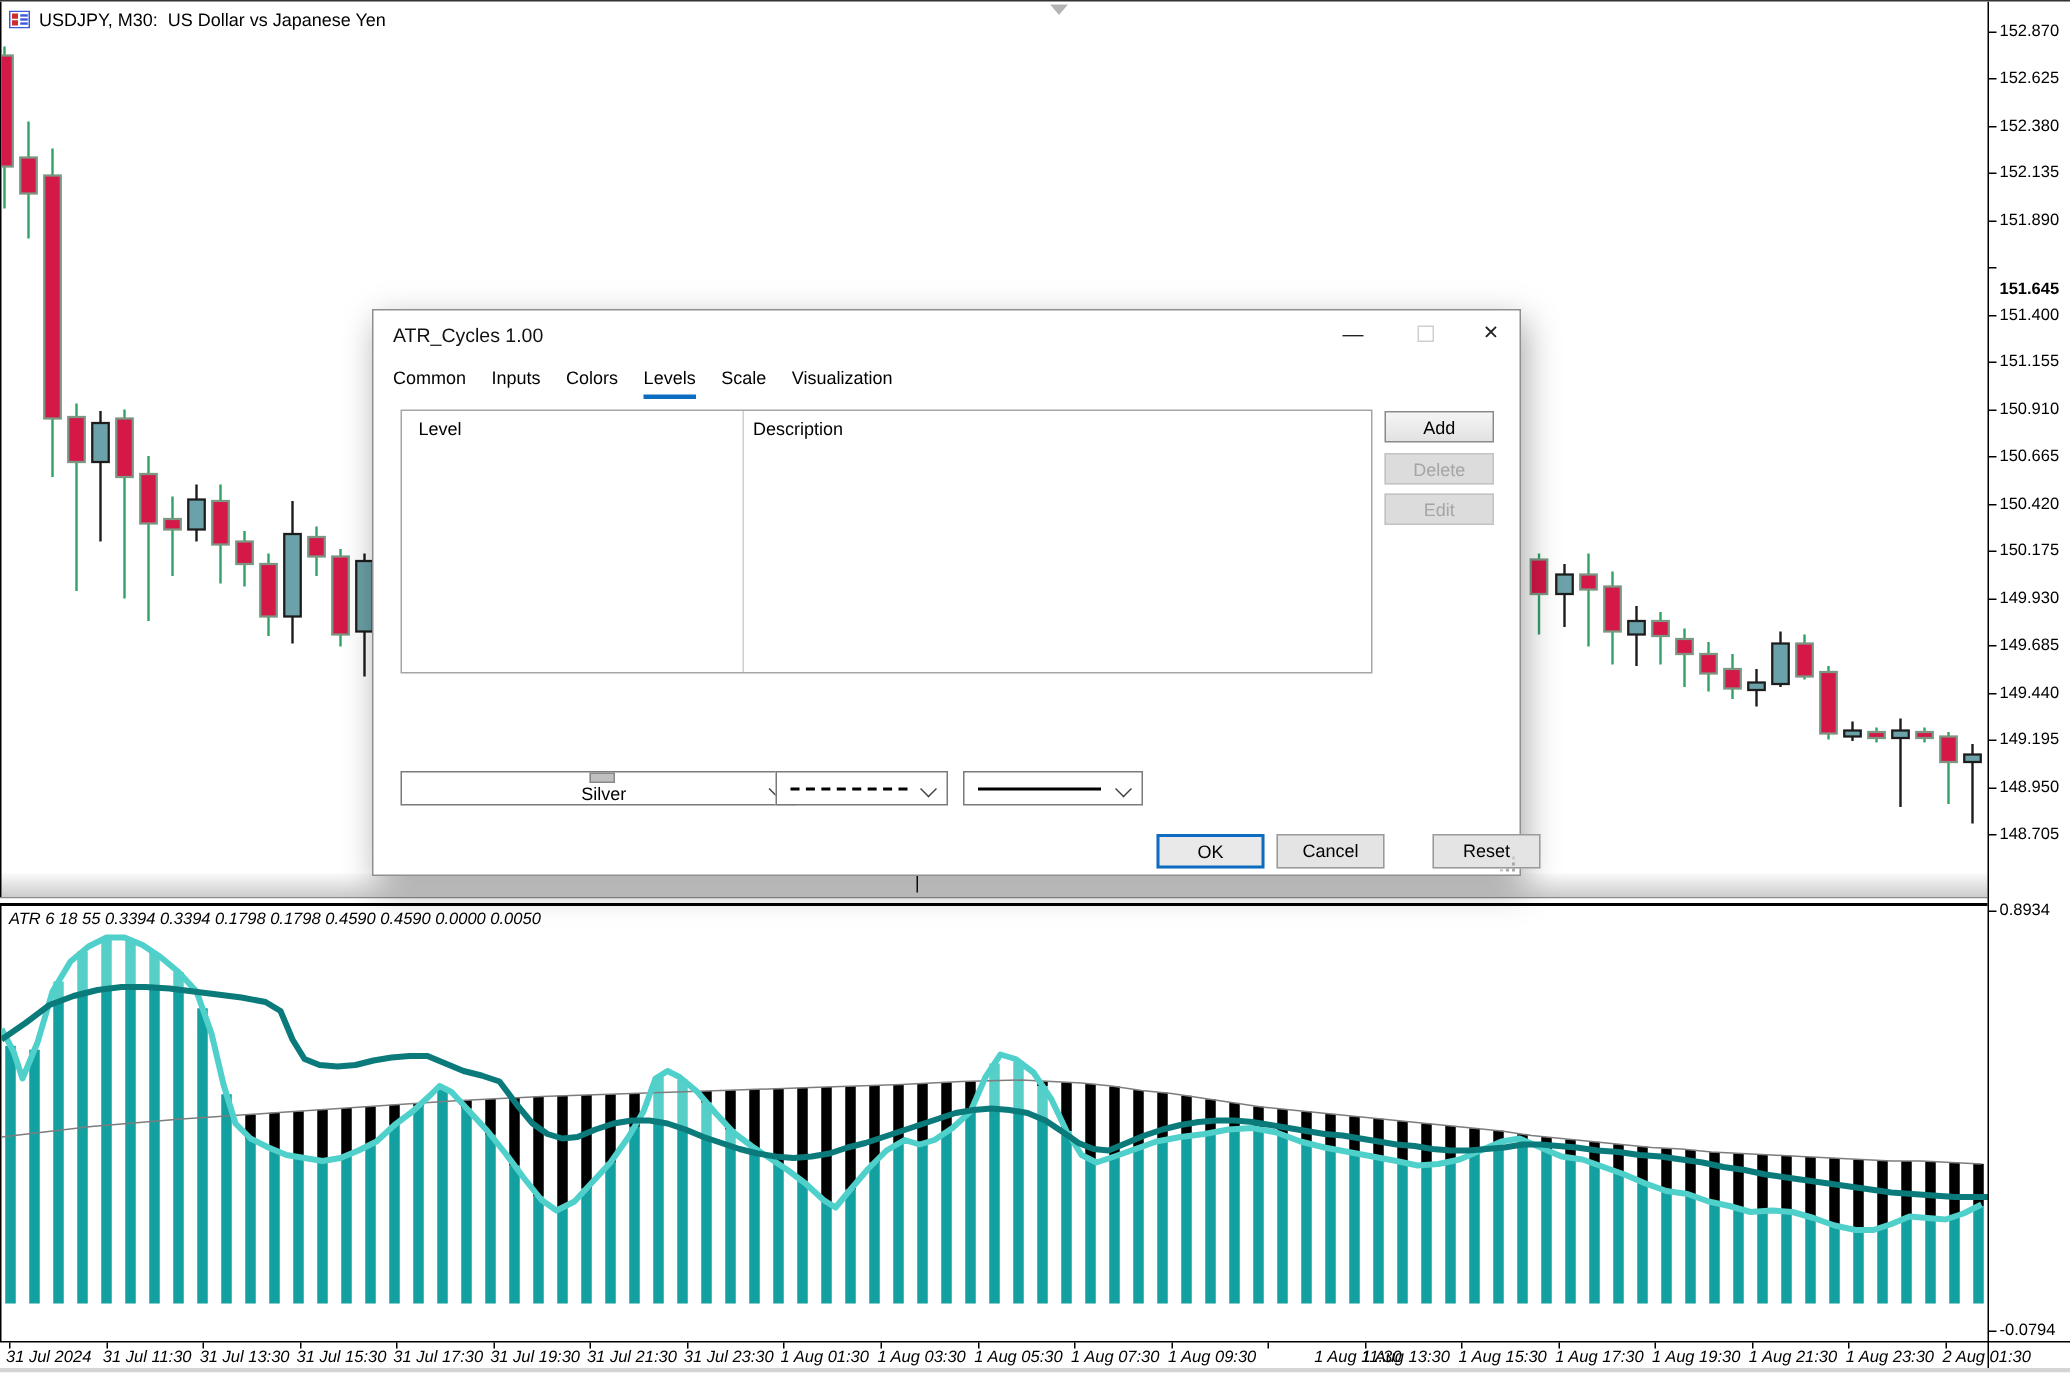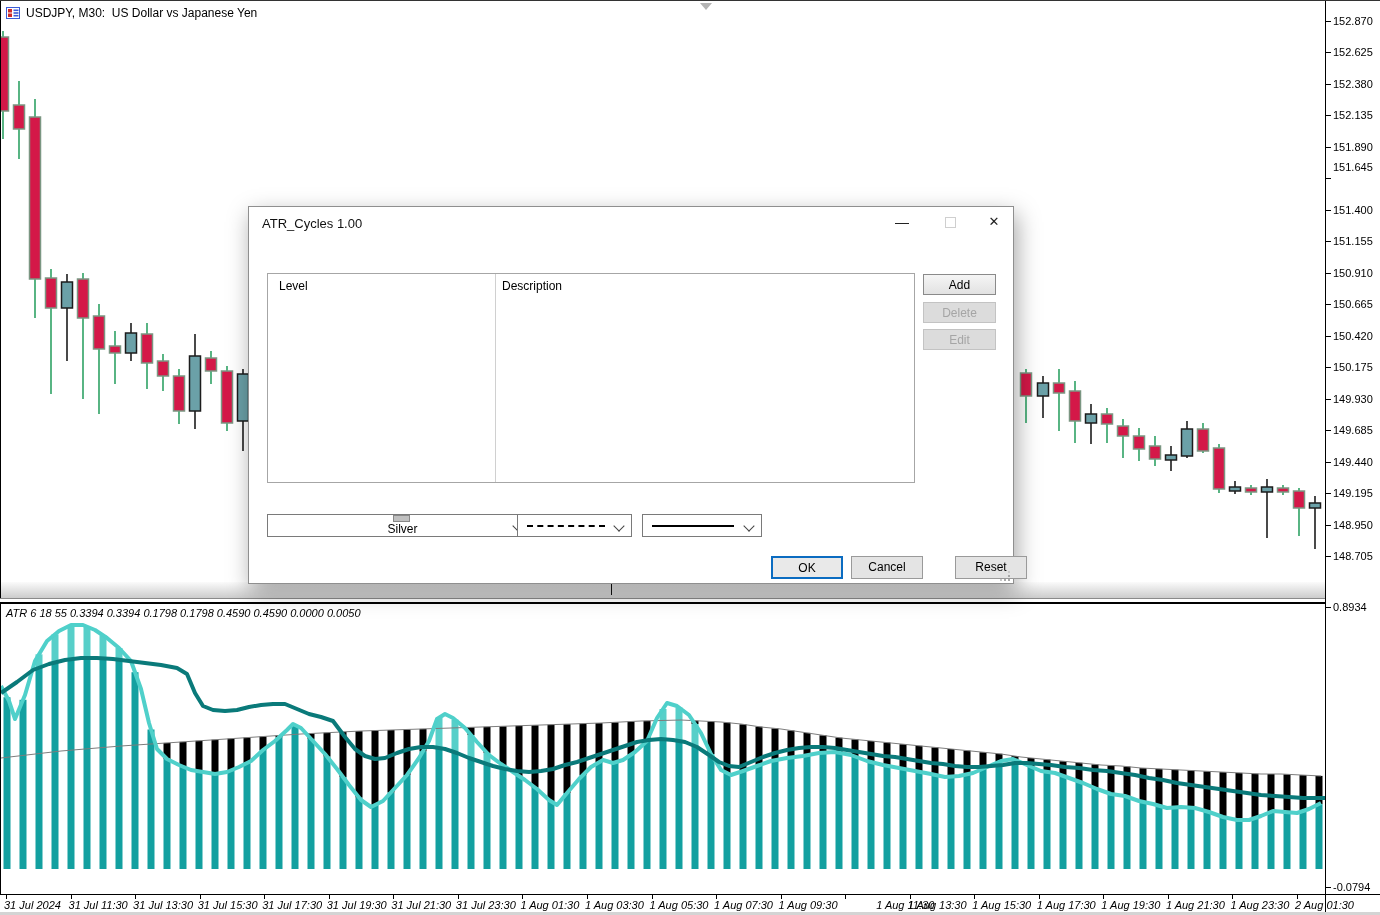--- a/index.html
+++ b/index.html
@@ -41,21 +41,21 @@
           border:1px solid #8f8f8f;box-sizing:border-box;box-shadow:3px 8px 22px rgba(0,0,0,.35);font-size:12px;}
   #dlg-title{position:absolute;left:13px;top:9px;font-size:13px;color:#111;}
   .win-btn{position:absolute;top:0;width:30px;height:30px;text-align:center;line-height:30px;color:#222;cursor:default;}
   #btn-min{left:638px;font-size:14px;}
   #btn-max{left:686px;}
   #btn-max span{display:inline-block;width:9px;height:9px;border:1px solid #cfcfcf;margin-top:10px;}
   #btn-close{left:730px;font-size:13px;}
   #tabs{position:absolute;left:13px;top:36px;display:flex;gap:17px;}
   .tab{padding:2px 0 4px 0;color:#000;cursor:default;}
   .tab.active{border-bottom:3px solid #0b6cc1;}
-  #levels-list{position:absolute;left:18px;top:66px;width:648px;height:210px;border:1px solid #a6a6a6;box-sizing:border-box;background:#fff;}
+  #levels-list{position:absolute;left:18px;top:66px;width:648px;height:176px;border:1px solid #a6a6a6;box-sizing:border-box;background:#fff;}
   .col-head{position:absolute;top:5px;color:#000;}
   #col-level{left:11px;}
   #col-desc{left:234px;}
   #col-sep{position:absolute;left:227px;top:0;width:1px;height:100%;background:#d0d0d0;}
   .side-btn{position:absolute;left:674px;width:73px;height:21px;text-align:center;line-height:20px;box-sizing:border-box;}
   .btn-enabled{background:linear-gradient(#f5f5f5,#e2e2e2);border:1px solid #8a8a8a;color:#000;}
   .btn-disabled{background:#dcdcdc;border:1px solid #c3c3c3;color:#a5a5a5;}
   #btn-add{top:67px;}
   #btn-delete{top:95px;}
   #btn-edit{top:122px;}
@@ -356,21 +356,21 @@
       <span class="price-label" style="top: 14px;">152.870</span>
       <div class="price-tick" style="top: 51.47px;"></div>
       <span class="price-label" style="top: 45.47px;">152.625</span>
       <div class="price-tick" style="top: 82.94px;"></div>
       <span class="price-label" style="top: 76.94px;">152.380</span>
       <div class="price-tick" style="top: 114.41px;"></div>
       <span class="price-label" style="top: 108.41px;">152.135</span>
       <div class="price-tick" style="top: 145.88px;"></div>
       <span class="price-label" style="top: 139.88px;">151.890</span>
       <div class="price-tick" style="top: 177.35px;"></div>
-      <span class="price-label" style="top: 160px;">151.645</span>
+      <span class="price-label" style="top: 186px; font-weight: bold;">151.645</span>
       <div class="price-tick" style="top: 208.82px;"></div>
       <span class="price-label" style="top: 202.82px;">151.400</span>
       <div class="price-tick" style="top: 240.29px;"></div>
       <span class="price-label" style="top: 234.29px;">151.155</span>
       <div class="price-tick" style="top: 271.76px;"></div>
       <span class="price-label" style="top: 265.76px;">150.910</span>
       <div class="price-tick" style="top: 303.23px;"></div>
       <span class="price-label" style="top: 297.23px;">150.665</span>
       <div class="price-tick" style="top: 334.7px;"></div>
       <span class="price-label" style="top: 328.7px;">150.420</span>
@@ -438,20 +438,28 @@
       <span class="time-label" style="left: 1295px;">2 Aug 01:30</span>
     </div>
   <div id="bottom-strip"></div>
 
   <div id="dialog">
     <div id="dlg-title">ATR_Cycles 1.00</div>
     <div id="btn-min" class="win-btn">—</div>
     <div id="btn-max" class="win-btn"><span></span></div>
     <div id="btn-close" class="win-btn">✕</div>
 
+    <div id="tabs">
+        <span class="tab">Common</span>
+        <span class="tab">Inputs</span>
+        <span class="tab">Colors</span>
+        <span class="tab active">Levels</span>
+        <span class="tab">Scale</span>
+        <span class="tab">Visualization</span>
+      </div>
 
     <div id="levels-list">
       <span id="col-level" class="col-head">Level</span>
       <span id="col-desc" class="col-head">Description</span>
       <div id="col-sep"></div>
     </div>
 
     <div id="btn-add" class="side-btn btn-enabled">Add</div>
     <div id="btn-delete" class="side-btn btn-disabled">Delete</div>
     <div id="btn-edit" class="side-btn btn-disabled">Edit</div>

